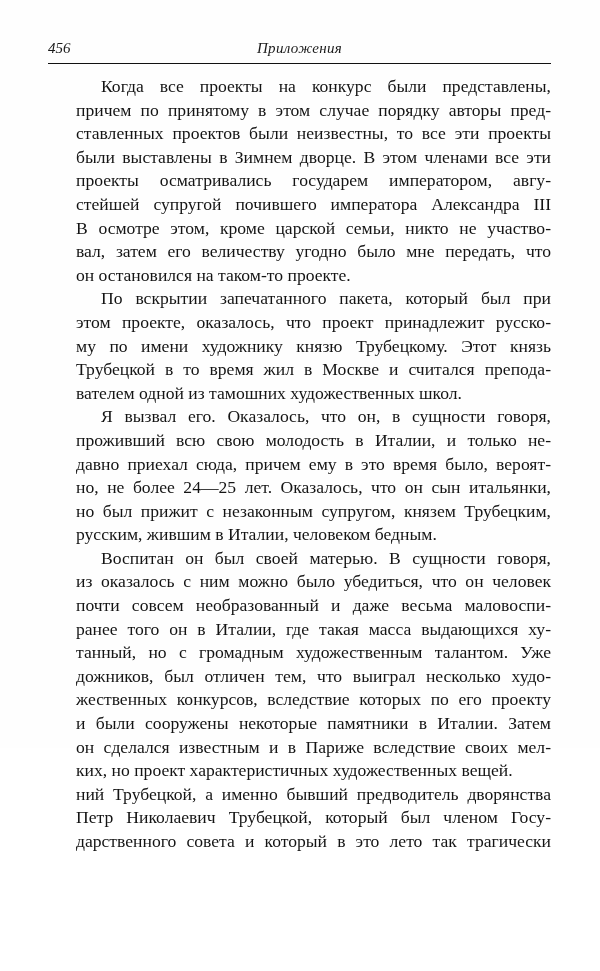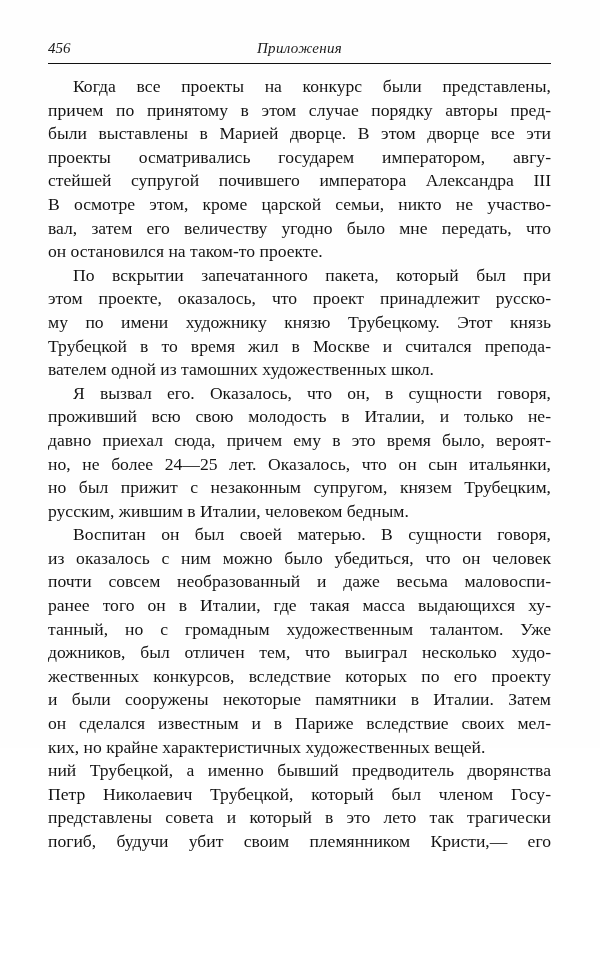--- a/index.html
+++ b/index.html
@@ -15,37 +15,38 @@
     position: absolute; left: 0; right: 0; top: 2px; text-align: center;
     font-family: Liberation Serif, serif; font-style: italic;
     font-size: 15px; color: #1a1a1a; letter-spacing: 0.3px;
   }
   .rule { position: absolute; left: 48px; top: 63px; width: 503px; height: 1px; background: #111; }
   .body-text {
     position: absolute; left: 48px; top: 75px; width: 503px;
     font-family: "Liberation Serif", serif; font-size: 17.6px;
     line-height: 23.6px; color: #141414;
   }
-  .line { display: block; white-space: nowrap; text-align: justify; text-align-last: justify; height: 23.6px; }
+  .line { display: block; white-space: nowrap; text-align: justify; text-align-last: justify; height: 23.6px; margin-left: 28px; }
   .line.indent { padding-left: 25px; }
   .line.last { text-align-last: left; }
 </style>
 </head>
 <body>
 
 <div class="page">
   <div class="header">
     <span class="page-number">456</span>
     <div class="running-title">Приложения</div>
   </div>
   <div class="rule"></div>
   <div class="body-text" id="body-text">
       <span class="line indent">Когда все проекты на конкурс были представлены,</span>
       <span class="line">причем по принятому в этом случае порядку авторы пред-</span>
-      <span class="line">были выставлены в Марией дворце. В этом дворце все эти</span>
+      <span class="line">ставленных проектов были неизвестны, то все эти проекты</span>
+      <span class="line">были выставлены в Зимнем дворце. В этом членами все эти</span>
       <span class="line">проекты осматривались государем императором, авгу-</span>
       <span class="line">стейшей супругой почившего императора Александра III</span>
       <span class="line">В осмотре этом, кроме царской семьи, никто не участво-</span>
       <span class="line">вал, затем его величеству угодно было мне передать, что</span>
       <span class="line last">он остановился на таком-то проекте.</span>
       <span class="line indent">По вскрытии запечатанного пакета, который был при</span>
       <span class="line">этом проекте, оказалось, что проект принадлежит русско-</span>
       <span class="line">му по имени художнику князю Трубецкому. Этот князь</span>
       <span class="line">Трубецкой в то время жил в Москве и считался препода-</span>
       <span class="line last">вателем одной из тамошних художественных школ.</span>
@@ -57,19 +58,18 @@
       <span class="line last">русским, жившим в Италии, человеком бедным.</span>
       <span class="line indent">Воспитан он был своей матерью. В сущности говоря,</span>
       <span class="line">из оказалось с ним можно было убедиться, что он человек</span>
       <span class="line">почти совсем необразованный и даже весьма маловоспи-</span>
       <span class="line">ранее того он в Италии, где такая масса выдающихся ху-</span>
       <span class="line">танный, но с громадным художественным талантом. Уже</span>
       <span class="line">дожников, был отличен тем, что выиграл несколько худо-</span>
       <span class="line">жественных конкурсов, вследствие которых по его проекту</span>
       <span class="line">и были сооружены некоторые памятники в Италии. Затем</span>
       <span class="line">он сделался известным и в Париже вследствие своих мел-</span>
-      <span class="line last">ких, но крайне характеристичных художественных вещей.</span>
+      <span class="line last">ких, но проект характеристичных художественных вещей.</span>
       <span class="line">ний Трубецкой, а именно бывший предводитель дворянства</span>
       <span class="line">Петр Николаевич Трубецкой, который был членом Госу-</span>
-      <span class="line">представлены совета и который в это лето так трагически</span>
-      <span class="line">погиб, будучи убит своим племянником Кристи,— его</span>
+      <span class="line">дарственного совета и который в это лето так трагически</span>
     </div>
 </div>
 
 </body></html>

